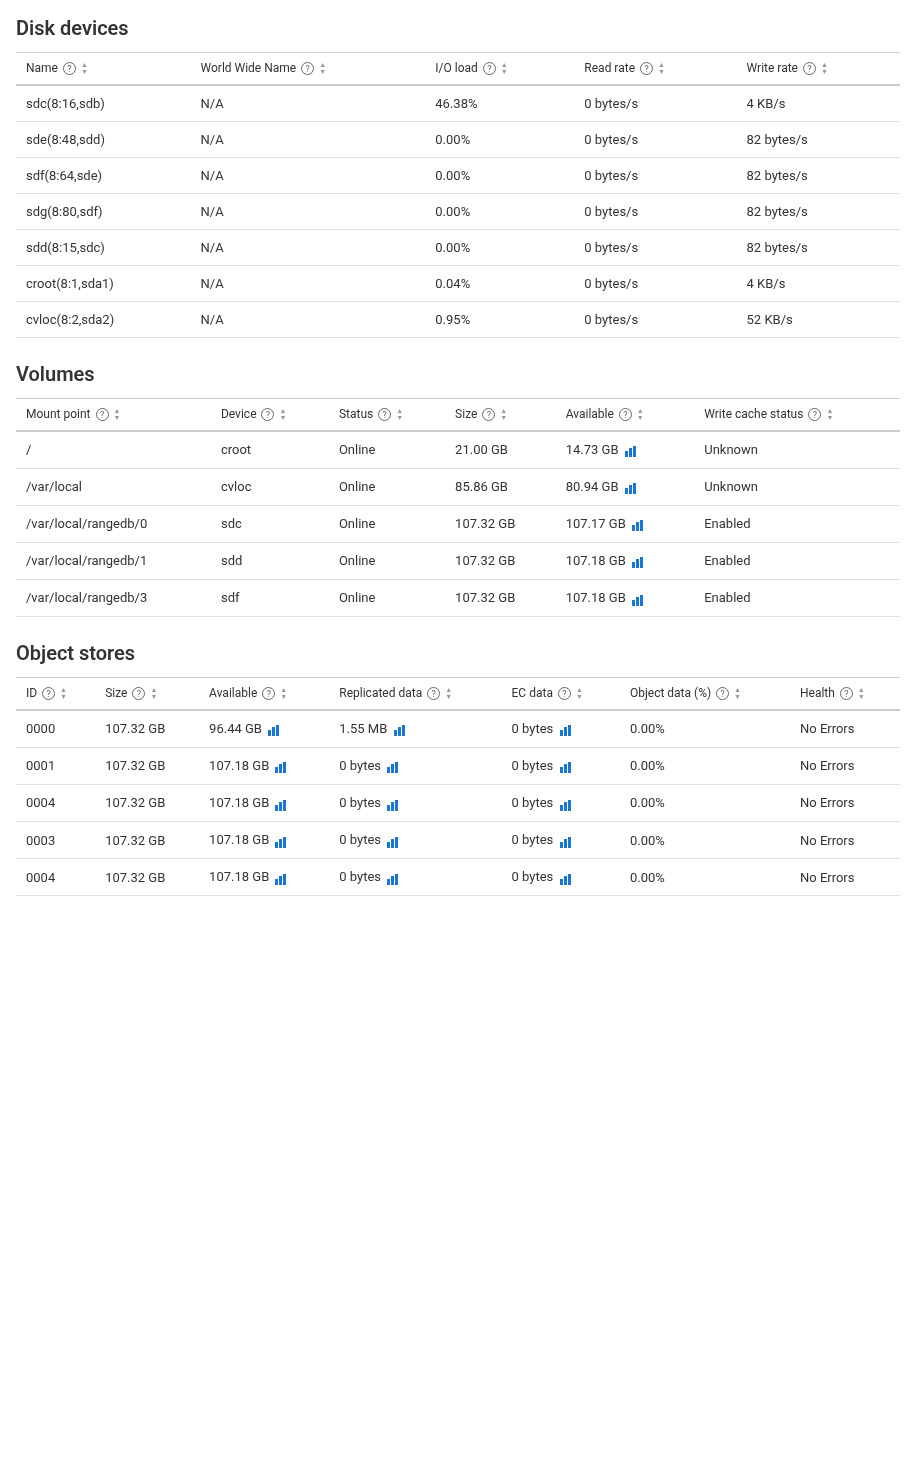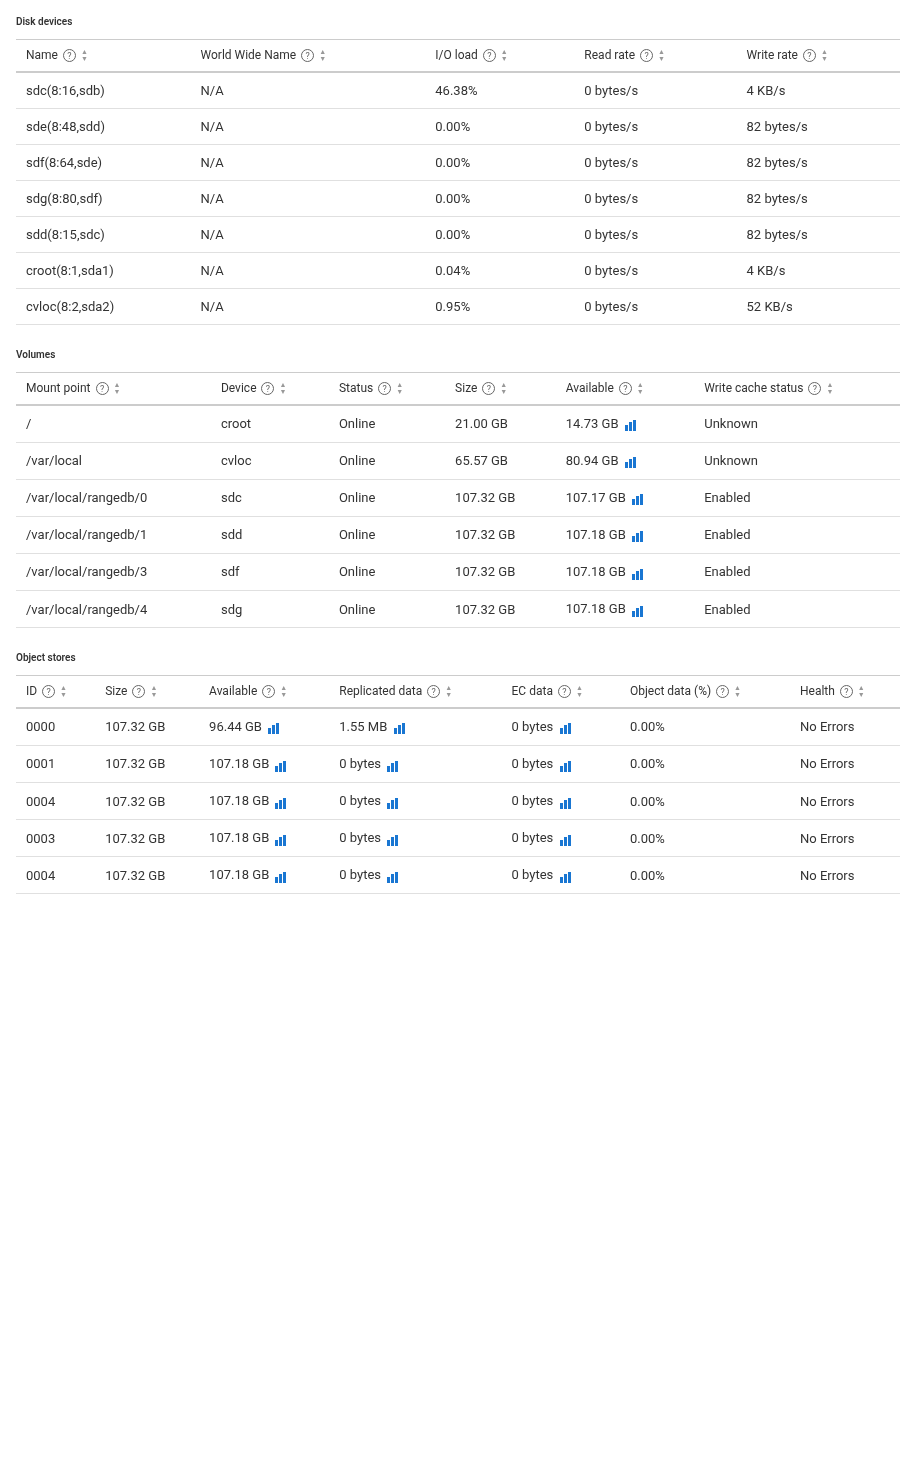--- a/index.html
+++ b/index.html
@@ -4,21 +4,21 @@
   <style>
     * { box-sizing: border-box; margin: 0; padding: 0; }
     body {
       font-family: -apple-system, BlinkMacSystemFont, "Segoe UI", Roboto, sans-serif;
       font-size: 13px;
       color: #333;
       background: #fff;
       padding: 16px;
     }
     .section-title {
-      font-size: 10px;
+      font-size: 20px;
       font-weight: 600;
       margin-bottom: 12px;
       margin-top: 20px;
     }
     .section-title:first-child { margin-top: 0; }
     table {
       width: 100%;
       border-collapse: collapse;
       margin-bottom: 24px;
     }
@@ -222,21 +222,21 @@
         <rect x="4" y="3" width="3" height="9" fill="#1976d2"></rect>
         <rect x="8" y="1" width="3" height="11" fill="#1976d2"></rect>
       </svg>
     </span></td>
       <td>Unknown</td>
     </tr>
         <tr>
       <td>/var/local</td>
       <td>cvloc</td>
       <td>Online</td>
-      <td>65.57 GB</td>
+      <td>85.86 GB</td>
       <td>80.94 GB <span class="bar-icon">
       <svg width="14" height="12" viewBox="0 0 14 12">
         <rect x="0" y="6" width="3" height="6" fill="#1976d2"></rect>
         <rect x="4" y="3" width="3" height="9" fill="#1976d2"></rect>
         <rect x="8" y="1" width="3" height="11" fill="#1976d2"></rect>
       </svg>
     </span></td>
       <td>Unknown</td>
     </tr>
         <tr>
@@ -263,34 +263,20 @@
         <rect x="0" y="6" width="3" height="6" fill="#1976d2"></rect>
         <rect x="4" y="3" width="3" height="9" fill="#1976d2"></rect>
         <rect x="8" y="1" width="3" height="11" fill="#1976d2"></rect>
       </svg>
     </span></td>
       <td>Enabled</td>
     </tr>
         <tr>
       <td>/var/local/rangedb/3</td>
       <td>sdf</td>
-      <td>Online</td>
-      <td>107.32 GB</td>
-      <td>107.18 GB <span class="bar-icon">
-      <svg width="14" height="12" viewBox="0 0 14 12">
-        <rect x="0" y="6" width="3" height="6" fill="#1976d2"></rect>
-        <rect x="4" y="3" width="3" height="9" fill="#1976d2"></rect>
-        <rect x="8" y="1" width="3" height="11" fill="#1976d2"></rect>
-      </svg>
-    </span></td>
-      <td>Enabled</td>
-    </tr>
-        <tr>
-      <td>/var/local/rangedb/4</td>
-      <td>sdg</td>
       <td>Online</td>
       <td>107.32 GB</td>
       <td>107.18 GB <span class="bar-icon">
       <svg width="14" height="12" viewBox="0 0 14 12">
         <rect x="0" y="6" width="3" height="6" fill="#1976d2"></rect>
         <rect x="4" y="3" width="3" height="9" fill="#1976d2"></rect>
         <rect x="8" y="1" width="3" height="11" fill="#1976d2"></rect>
       </svg>
     </span></td>
       <td>Enabled</td>

